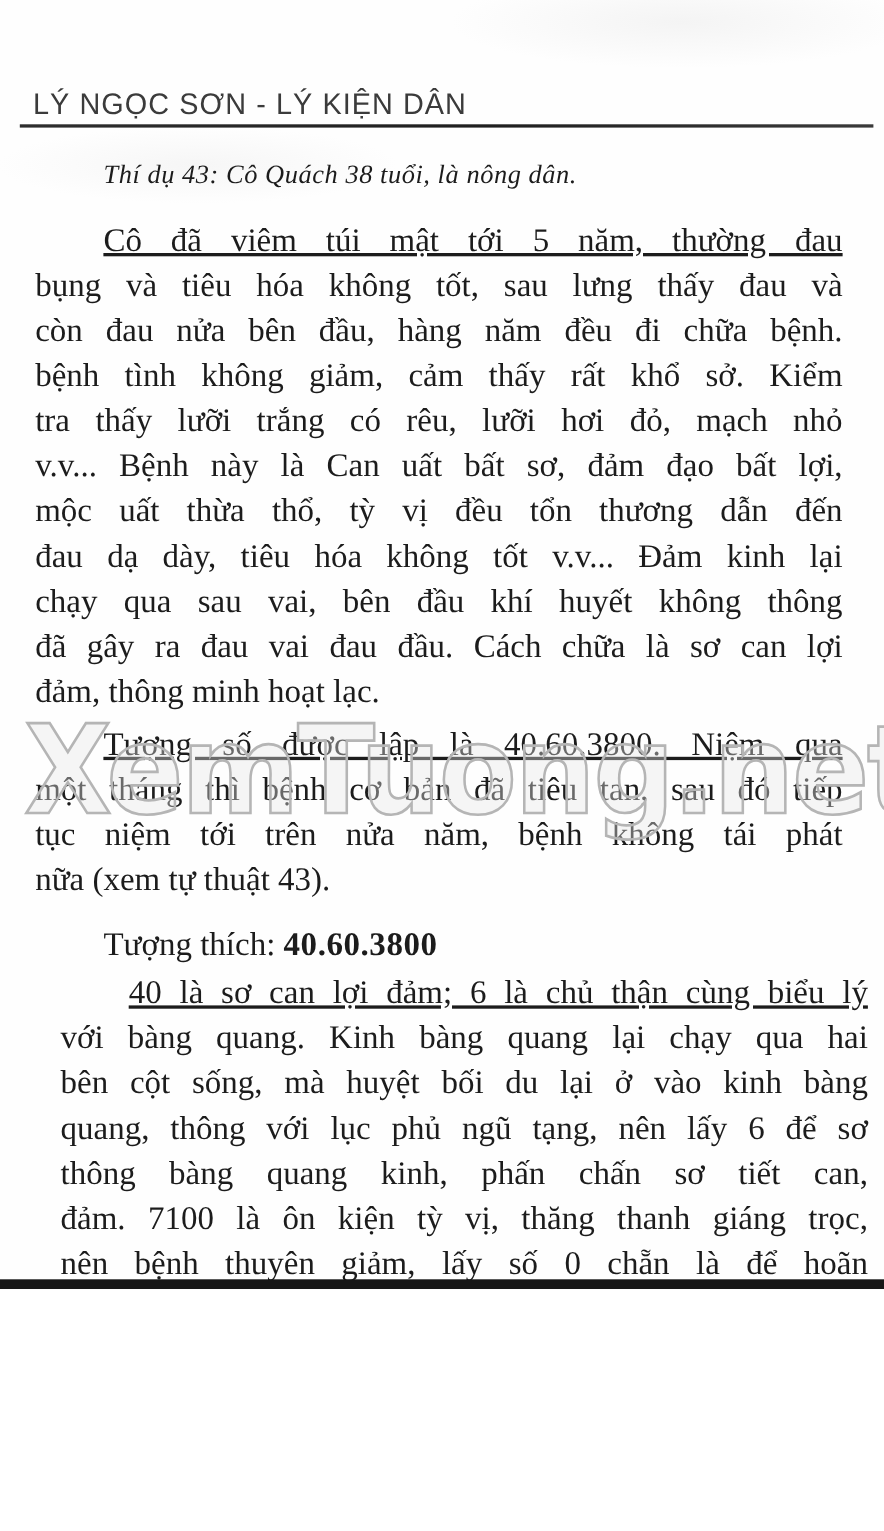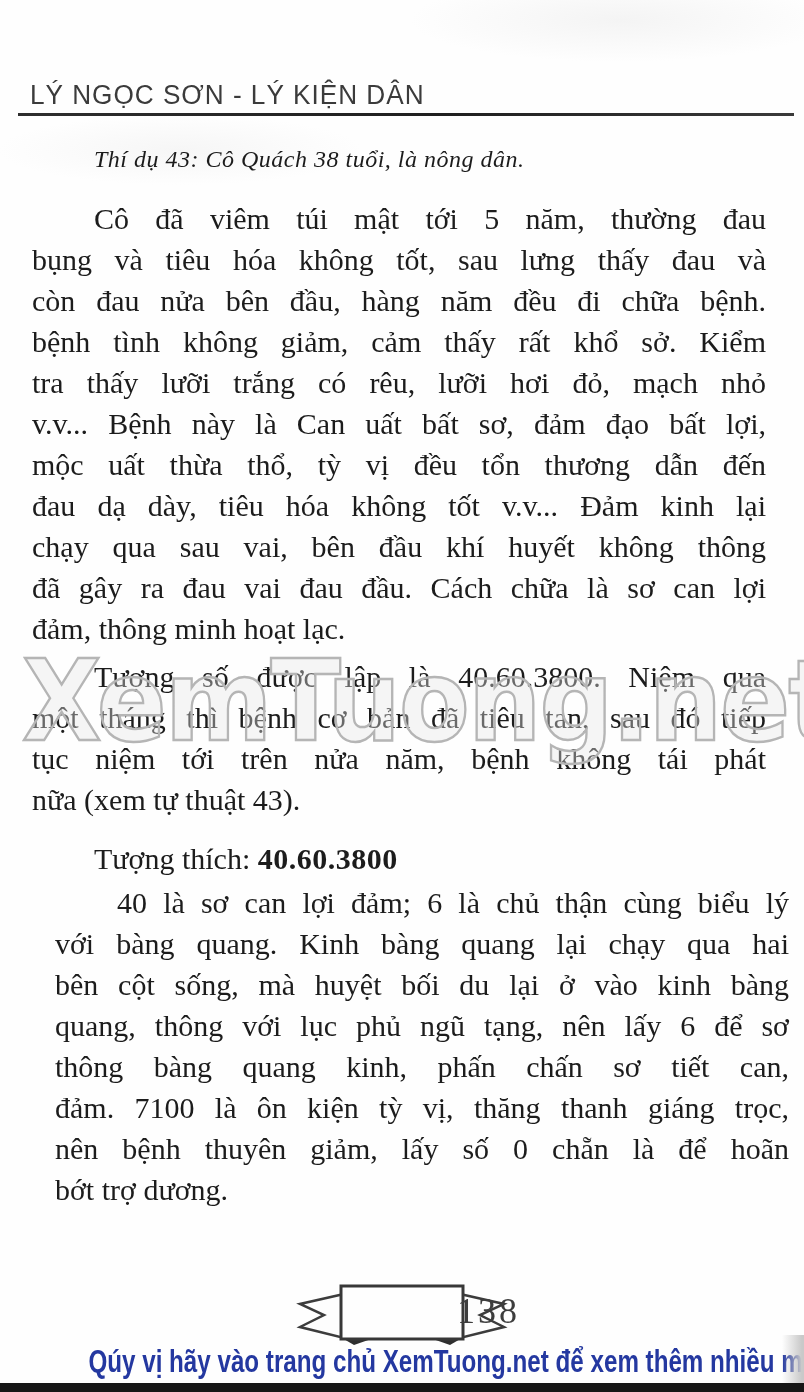--- a/index.html
+++ b/index.html
@@ -1,18 +1,18 @@
 <!DOCTYPE html>
 <html><head>
 <meta charset="utf-8">
 <style>
   html,body{margin:0;padding:0;background:#ffffff;}
   .page{
     position:relative;
-    width:804px;height:1392px;
+    width:804px;height:1172px;
     background:
       radial-gradient(ellipse 300px 60px at 620px 20px, #f4f4f4 0%, rgba(255,255,255,0) 70%),
       radial-gradient(ellipse 260px 50px at 180px 150px, #f6f6f6 0%, rgba(255,255,255,0) 70%),
       #fefefe;
     overflow:hidden;
     font-family:"Liberation Serif", serif;
     color:#1c1c1c;
   }
   
   .running-title{
@@ -32,21 +32,21 @@
     position:absolute;top:146px;left:94px;width:700px;
     font-size:24px;font-weight:normal;font-style:italic;
     letter-spacing:0.5px;white-space:nowrap;
   }
   
   .para{position:absolute;left:32px;width:734px;font-size:30px;line-height:41px;}
   #para1{top:198px;}
   #para2{top:656px;}
   #para3{top:882px;margin-left:23px;}
   .bodyline{text-align:justify;text-align-last:justify;}
-  .bodyline.first{padding-left:62px;}
+  .bodyline.first{padding-left:62px;text-decoration:underline;}
   .bodyline.last{text-align-last:left;}
   
   .explain{
     position:absolute;top:838px;left:94px;
     font-size:30px;line-height:41px;white-space:nowrap;
   }
   .explain .explain-value{font-weight:bold;letter-spacing:0.5px;}
   
   .watermark{
     position:absolute;top:636px;left:22px;width:770px;

